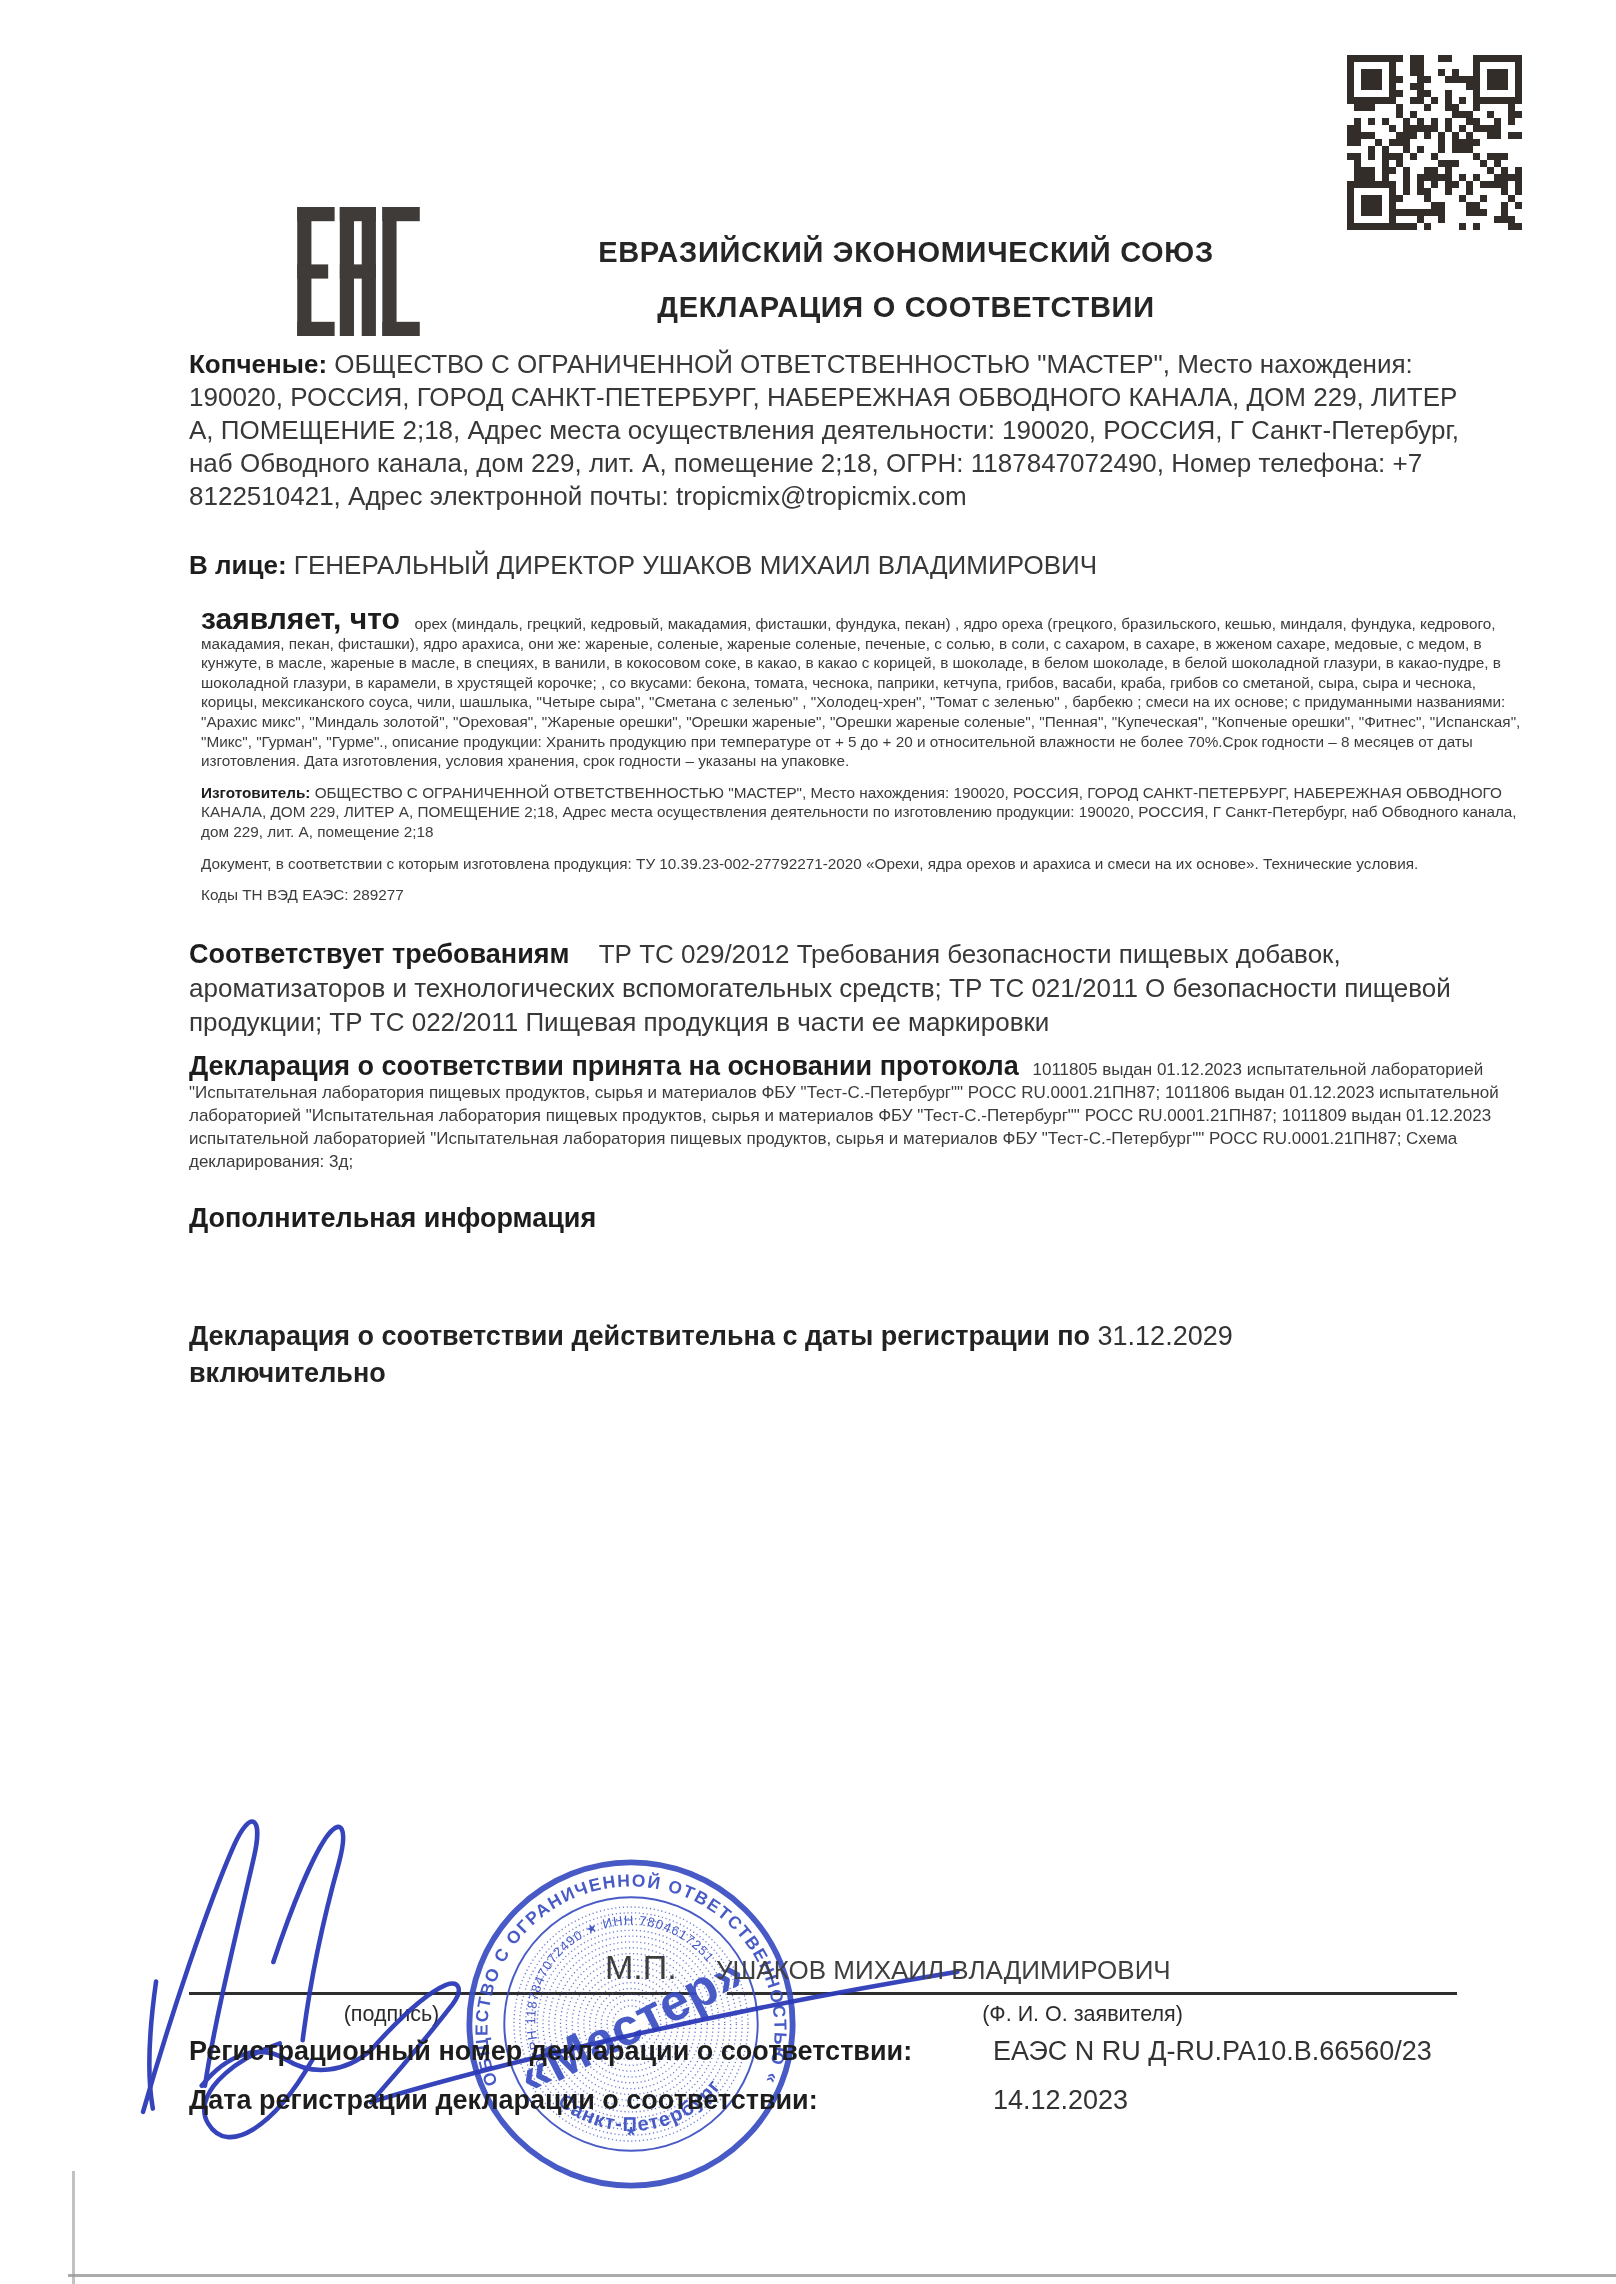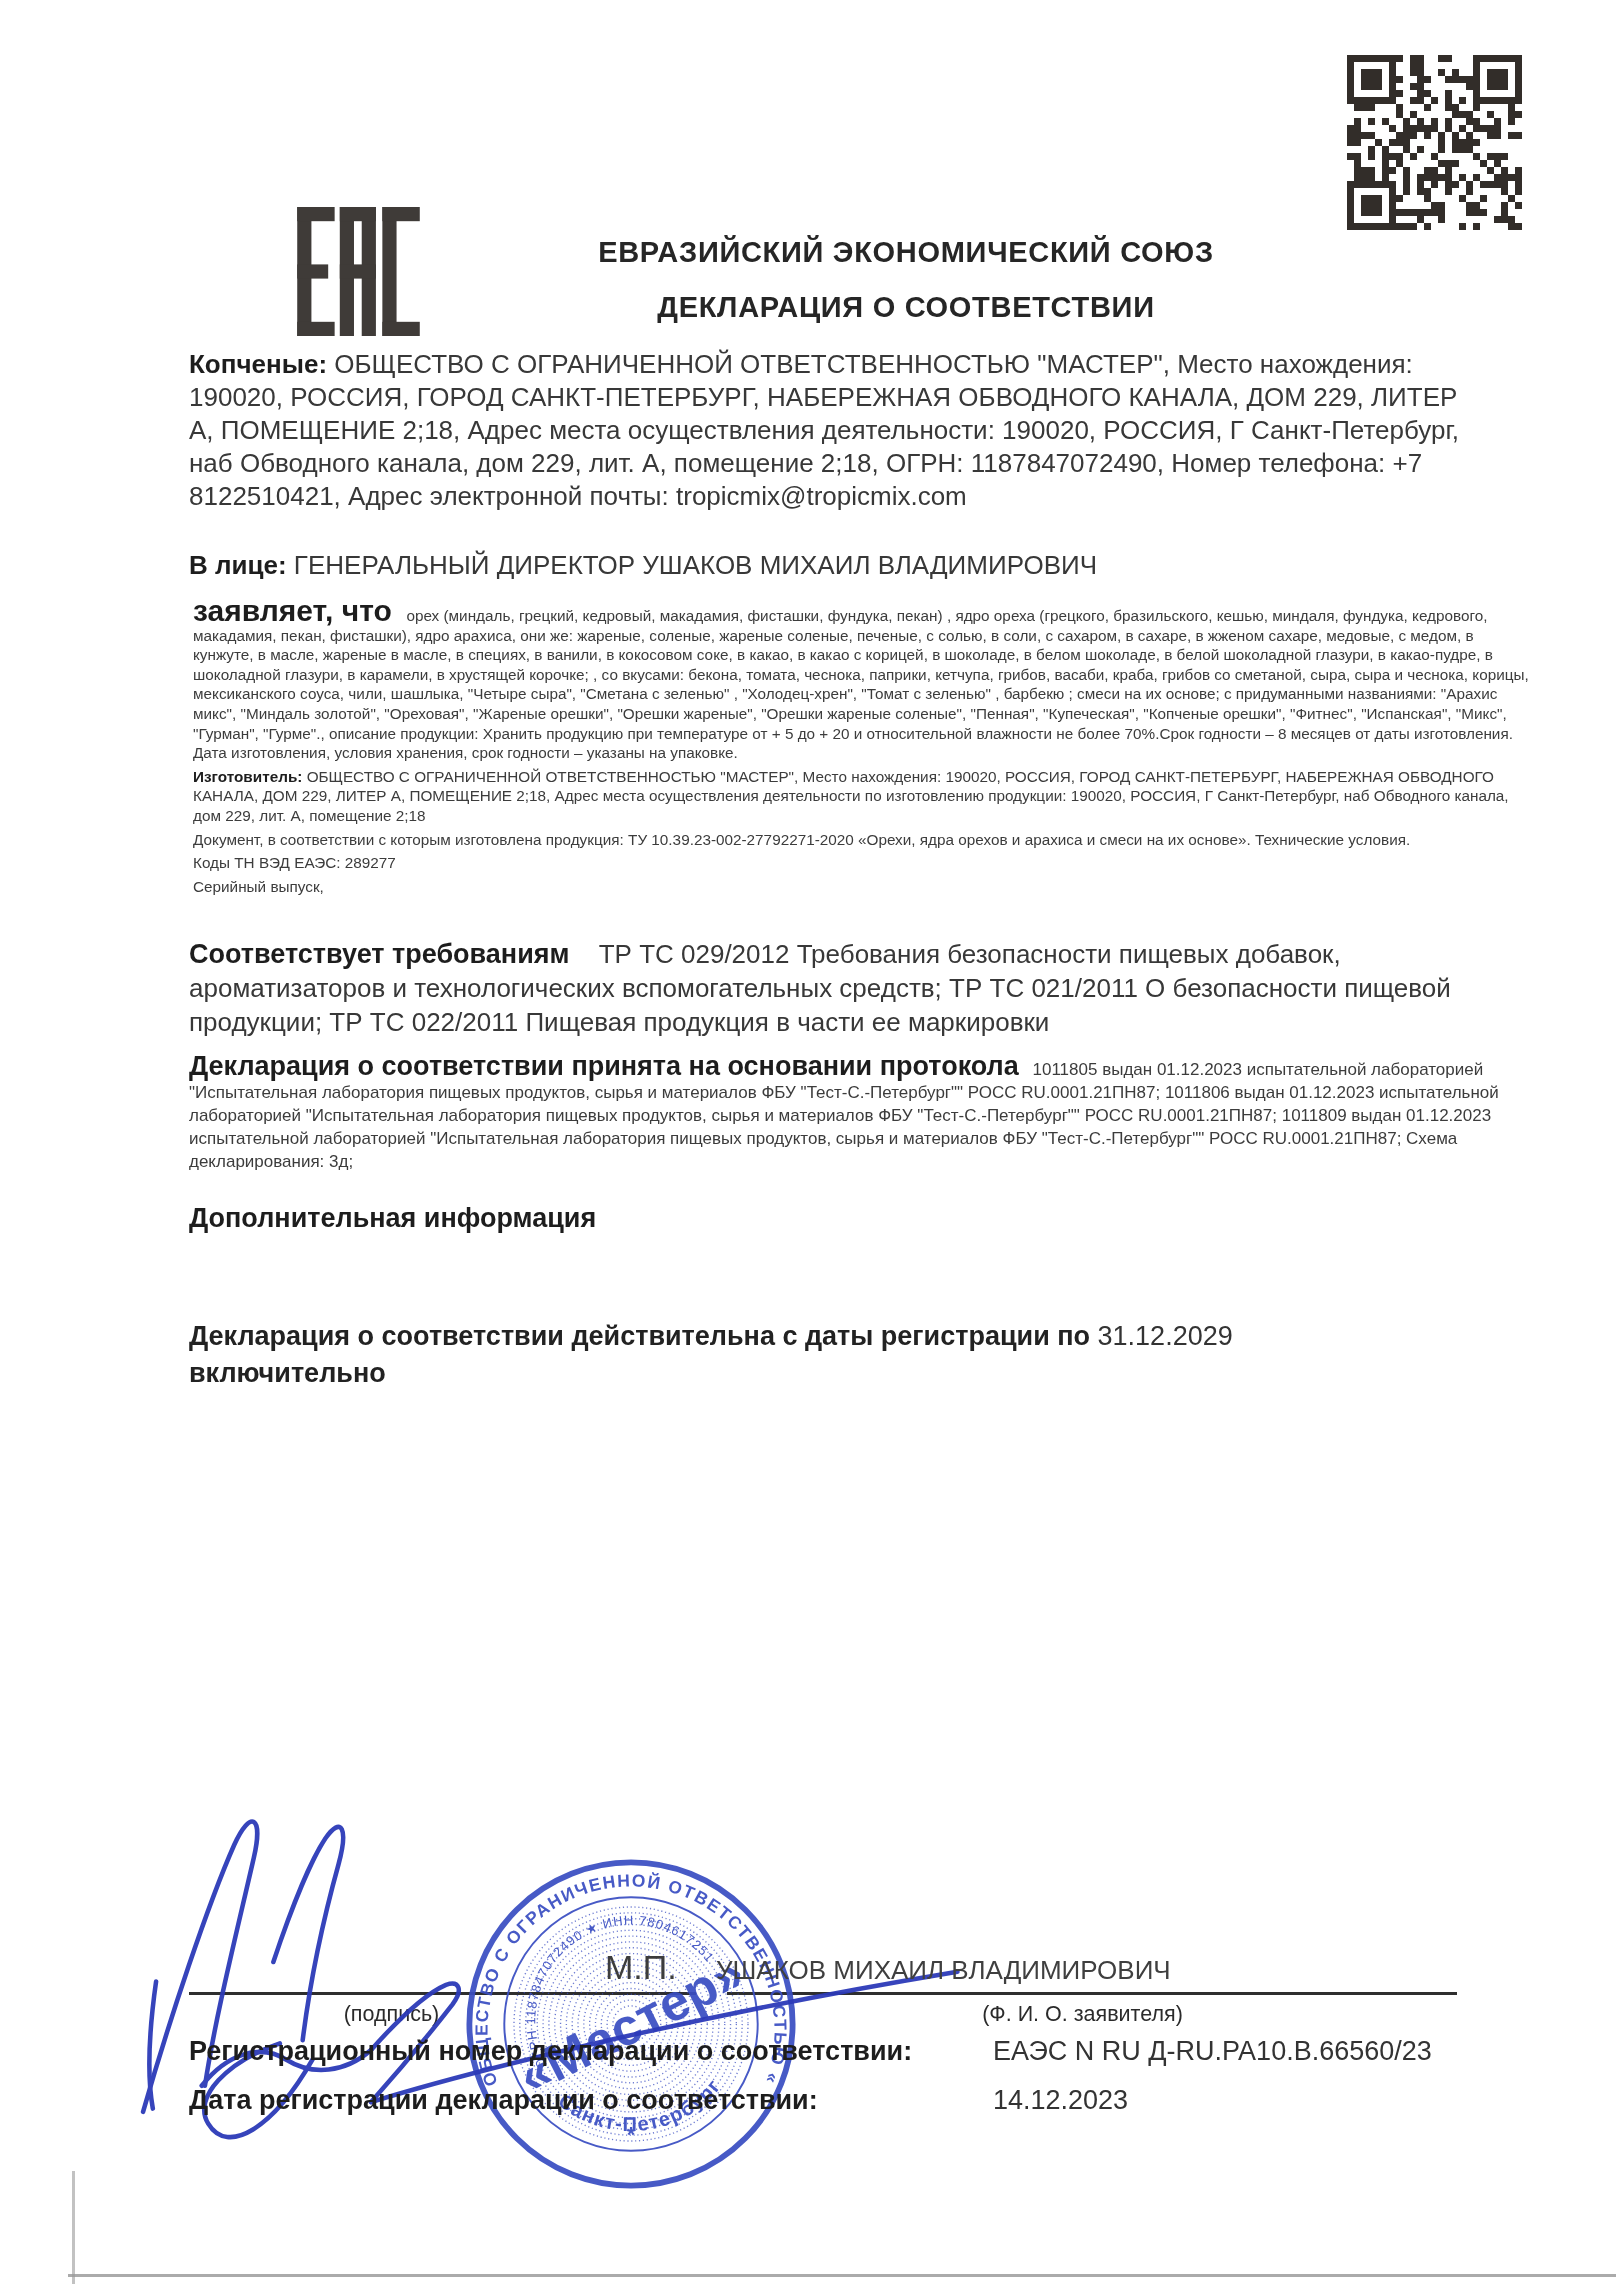--- a/index.html
+++ b/index.html
@@ -3,21 +3,21 @@
 <meta charset="utf-8">
 <style>
   html,body{margin:0;padding:0;background:#e8e8e8}
   .page{position:relative;width:1617px;height:2284px;background:#ffffff;
         font-family:"Liberation Sans",sans-serif;color:#333;overflow:hidden}
   .abs{position:absolute}
   .title{font-weight:bold;color:#262626;font-size:29px;letter-spacing:0.7px;white-space:nowrap}
   .para{font-size:26px;line-height:33px;color:#383838;text-align:left}
   .para .lead{font-weight:bold;color:#1d1d1d}
   .smallblock{font-size:15.3px;line-height:19.6px;color:#3c3c3c}
-  .smallblock p{margin:4px}
+  .smallblock p{margin:12px}
   .declare-lead{font-size:30px;font-weight:bold;color:#1d1d1d;margin-right:10.4px}
   .mfr-lead{font-weight:bold;color:#1d1d1d}
   .req{font-size:26px;line-height:34px;color:#383838}
   .req .lead{font-size:27px;font-weight:bold;color:#1d1d1d;margin-right:22px}
   .protocol{font-size:17px;line-height:23px;color:#3c3c3c}
   .protocol .lead{font-size:27px;line-height:30px;font-weight:bold;color:#1d1d1d;margin-right:9px}
   .h-bold{font-size:27px;font-weight:bold;color:#1d1d1d}
   .validity{font-size:27px;line-height:37px;font-weight:bold;color:#222}
   .validity .date{font-weight:normal;color:#333}
   .rule{position:absolute;height:2.6px;background:#2e2e2e}
@@ -297,21 +297,20 @@
     <p>
       <span class="declare-lead">заявляет, что</span>
       <span>орех (миндаль, грецкий, кедровый, макадамия, фисташки, фундука, пекан) , ядро ореха (грецкого, бразильского, кешью, миндаля, фундука, кедрового, макадамия, пекан, фисташки), ядро арахиса, они же: жареные, соленые, жареные соленые, печеные, с солью, в соли, с сахаром, в сахаре, в жженом сахаре, медовые, с медом, в кунжуте, в масле, жареные в масле, в специях, в ванили, в кокосовом соке, в какао, в какао с корицей, в шоколаде, в белом шоколаде, в белой шоколадной глазури, в какао-пудре, в шоколадной глазури, в карамели, в хрустящей корочке; , со вкусами: бекона,  томата, чеснока, паприки, кетчупа, грибов, васаби, краба, грибов со сметаной, сыра, сыра и чеснока, корицы, мексиканского соуса, чили, шашлыка, "Четыре сыра",  "Сметана с зеленью" , "Холодец-хрен", "Томат с зеленью" ,  барбекю ; смеси на их основе; с придуманными названиями: "Арахис  микс", "Миндаль золотой", "Ореховая", "Жареные орешки", "Орешки жареные", "Орешки жареные соленые", "Пенная", "Купеческая", "Копченые орешки", "Фитнес", "Испанская", "Микс", "Гурман", "Гурме"., описание продукции: Хранить продукцию при температуре от + 5  до + 20  и относительной влажности не более 70%.Срок годности – 8 месяцев от даты изготовления. Дата изготовления, условия хранения, срок годности – указаны на упаковке.</span>
     </p>
     <p>
       <span class="mfr-lead">Изготовитель:</span>
       <span>ОБЩЕСТВО С ОГРАНИЧЕННОЙ ОТВЕТСТВЕННОСТЬЮ "МАСТЕР", Место нахождения: 190020, РОССИЯ, ГОРОД САНКТ-ПЕТЕРБУРГ, НАБЕРЕЖНАЯ ОБВОДНОГО КАНАЛА, ДОМ 229, ЛИТЕР А, ПОМЕЩЕНИЕ 2;18, Адрес места осуществления деятельности по изготовлению продукции: 190020, РОССИЯ, Г Санкт-Петербург, наб Обводного канала, дом 229, лит. А, помещение 2;18</span>
     </p>
     <p>Документ, в соответствии с которым изготовлена продукция: ТУ 10.39.23-002-27792271-2020 «Орехи, ядра орехов и арахиса и смеси на их основе». Технические условия.</p>
     <p>Коды ТН ВЭД ЕАЭС: 289277</p>
-    <p>Серийный выпуск,</p>
   </div>
 
   <div class="abs req" style="left:189px;top:937px;width:1278px">
     <span class="lead">Соответствует требованиям</span>
     <span>ТР ТС 029/2012 Требования безопасности пищевых добавок, ароматизаторов и технологических вспомогательных средств; ТР ТС 021/2011 О безопасности пищевой продукции; ТР ТС 022/2011 Пищевая продукция в части ее маркировки</span>
   </div>
 
   <div class="abs protocol" style="left:189px;top:1051px;width:1330px">
     <span class="lead">Декларация о соответствии принята на основании протокола</span>
     <span>1011805 выдан 01.12.2023  испытательной лабораторией "Испытательная лаборатория пищевых продуктов, сырья и материалов ФБУ "Тест-С.-Петербург"" РОСС RU.0001.21ПН87; 1011806 выдан 01.12.2023  испытательной лабораторией "Испытательная лаборатория пищевых продуктов, сырья и материалов ФБУ "Тест-С.-Петербург"" РОСС RU.0001.21ПН87; 1011809 выдан 01.12.2023  испытательной лабораторией "Испытательная лаборатория пищевых продуктов, сырья и материалов ФБУ "Тест-С.-Петербург"" РОСС RU.0001.21ПН87; Схема декларирования: 3д;</span>

